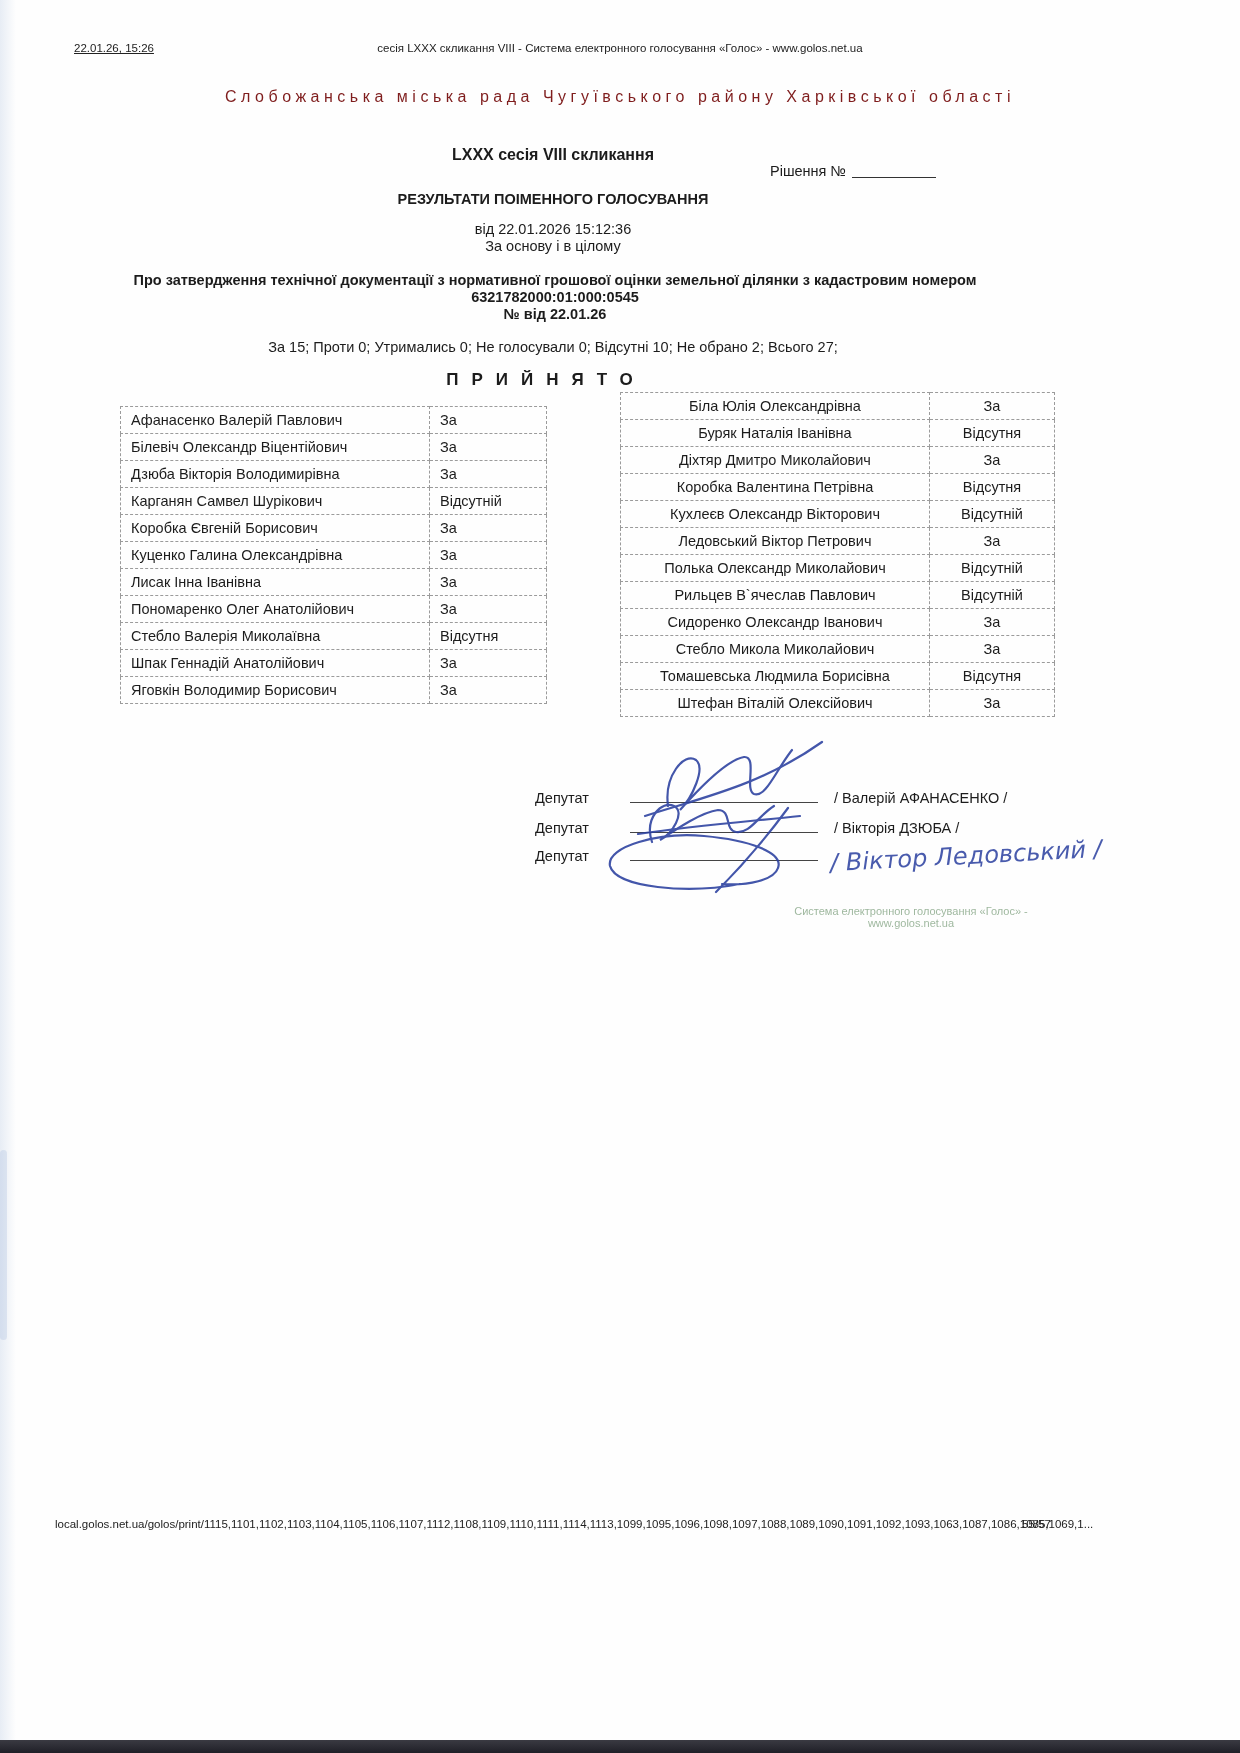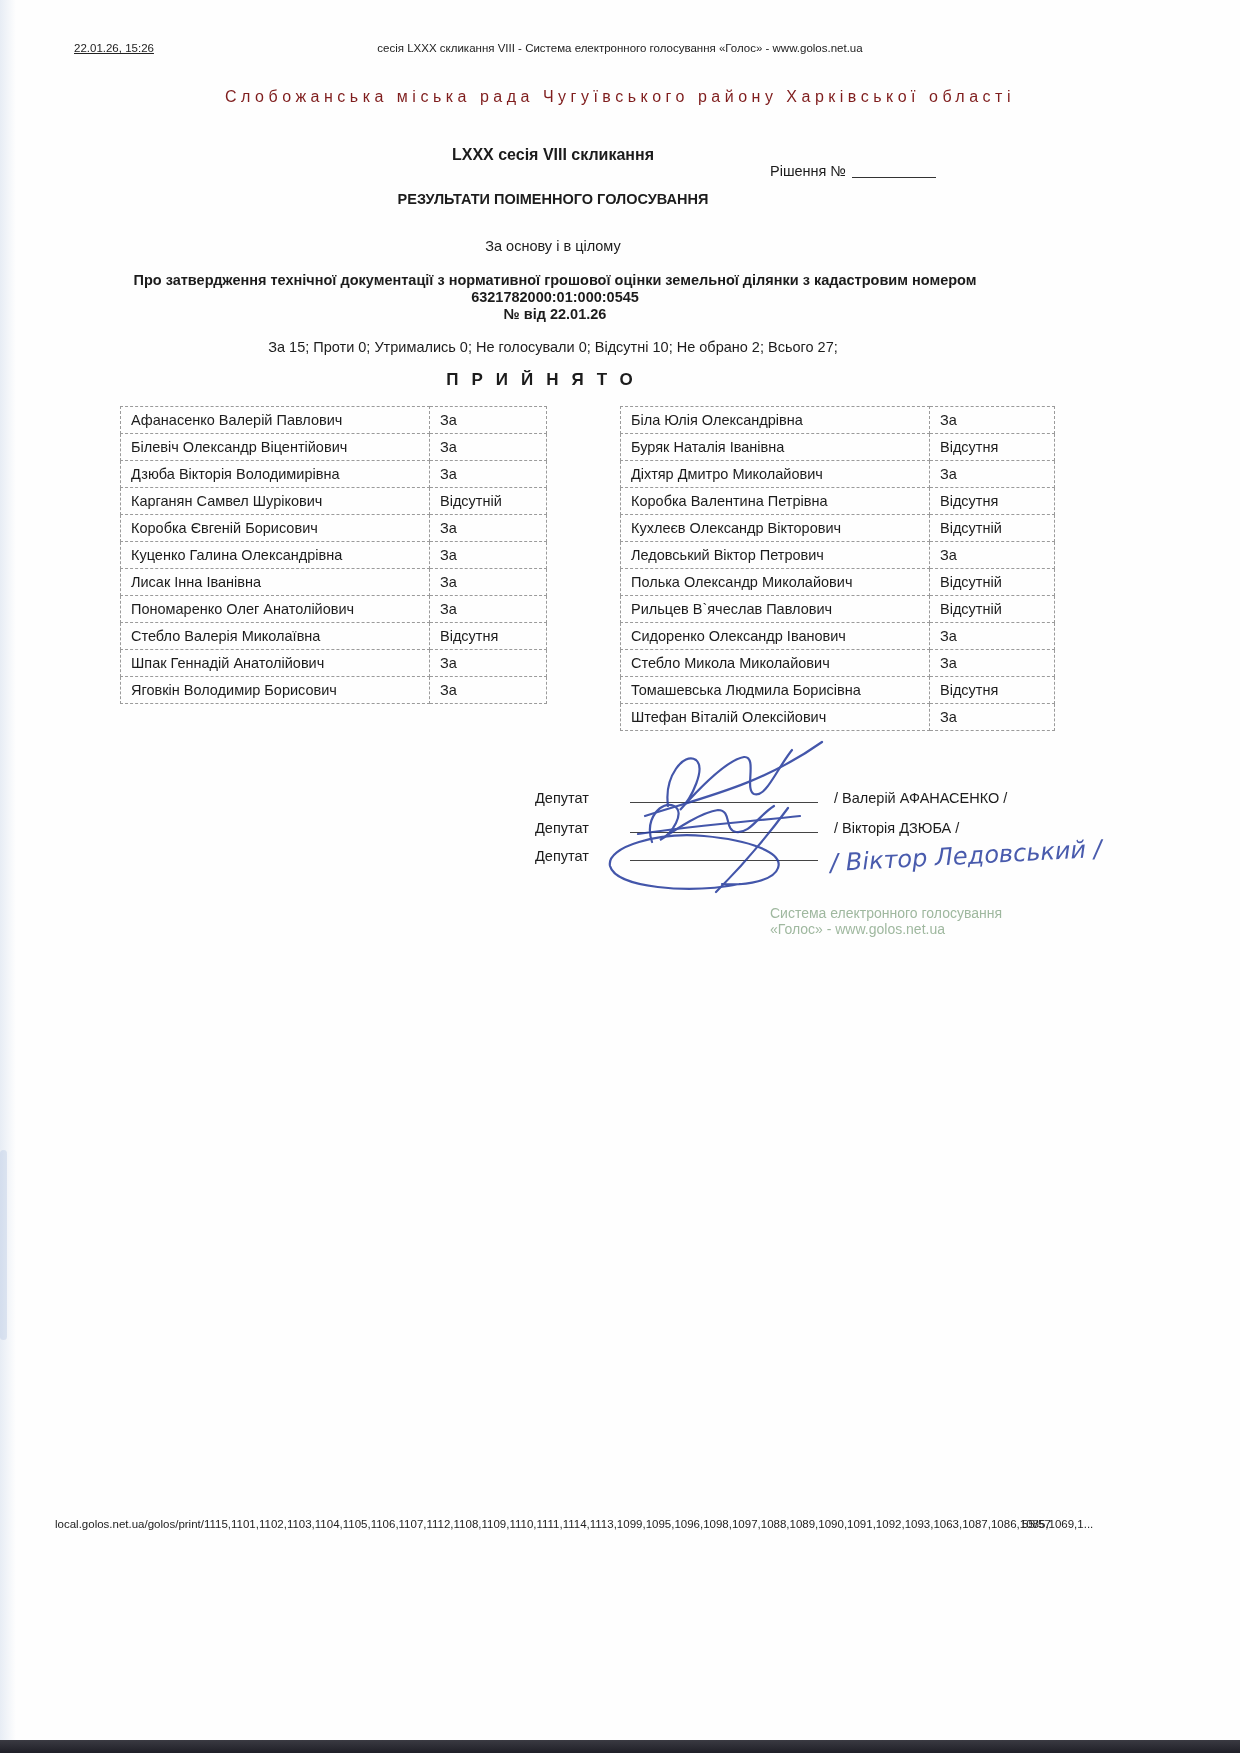--- a/index.html
+++ b/index.html
@@ -23,34 +23,34 @@
   .totals{top:339px;font-size:14.5px;}
   .verdict{top:370px;left:0;width:1092px;text-align:center;font-weight:bold;
            font-size:17px;letter-spacing:13px;}
 
   table.votes{position:absolute;border-collapse:collapse;font-size:14.5px;color:#1c1c1c;padding-left:34px;}
   table.votes td{border:1px dashed #9b9b9b;padding:3px 10px;line-height:20px;
                  vertical-align:middle;white-space:nowrap;}
   table.votes td.name{width:288px;}
   table.votes-left{left:120px;top:406px;}
   table.votes-left td.vote{width:96px;}
-  table.votes-right{left:620px;top:406px;}
+  table.votes-right{left:620px;top:392px;text-align:center;}
   table.votes-right td.vote{width:104px;}
 
   .sig-row{position:absolute;left:535px;font-size:14.5px;display:flex;align-items:flex-end;}
   .sig-label{display:inline-block;width:62px;}
   .sig-line{display:inline-block;width:188px;border-bottom:1.4px solid #444;
             margin:0 16px 3px 33px;height:16px;}
   .sig-name{white-space:nowrap;}
   .hand-name{position:absolute;left:830px;top:842px;font-size:24px;font-style:italic;
              color:#2a3f9f;transform:rotate(-3deg);white-space:nowrap;
              font-family:"DejaVu Sans",sans-serif;opacity:.85;}
 
   .ink-overlay{position:absolute;left:0;top:0;width:1240px;height:1753px;pointer-events:none;}
-  .watermark{top:905px;left:770px;width:282px;text-align:left;font-size:14px;color:#9fb89f;}
+  .watermark{top:905px;left:770px;width:282px;text-align:center;font-size:11px;color:#9fb89f;}
   .footer-url{top:1518px;left:55px;font-size:11.5px;color:#222;}
   .footer-page{top:1518px;left:1022px;font-size:11.5px;color:#222;}
   .bottom-edge{left:0;bottom:0;width:100%;height:13px;
                background:linear-gradient(180deg,#3a3a42,#1f1f27);}
   .scan-tint{left:0;top:0;width:16px;height:100%;
              background:linear-gradient(90deg,rgba(150,175,210,.22),rgba(150,175,210,0));}
   .scan-smudge{left:0;top:1150px;width:7px;height:190px;border-radius:4px;
                background:rgba(140,170,215,.22);}
 </style>
 </head>
@@ -66,20 +66,21 @@
 
   <div class="abs full-center council-title">Слобожанська міська рада Чугуївського району Харківської області</div>
 
   <div class="abs center-col session-line">LXXX сесія VIII скликання</div>
 
   <div class="abs decision">
     <span>Рішення №</span><span class="decision-line"></span>
   </div>
 
   <div class="abs center-col results-title">РЕЗУЛЬТАТИ ПОІМЕННОГО ГОЛОСУВАННЯ</div>
+  <div class="abs center-col dt-line">від 22.01.2026 15:12:36</div>
   <div class="abs center-col basis-line">За основу і в цілому</div>
 
   <div class="abs subject">
     <div>Про затвердження технічної документації з нормативної грошової оцінки земельної ділянки з кадастровим номером</div>
     <div>6321782000:01:000:0545</div>
     <div>№ від 22.01.26</div>
   </div>
 
   <div class="abs center-col totals">За 15; Проти 0; Утримались 0; Не голосували 0; Відсутні 10; Не обрано 2; Всього 27;</div>
 

